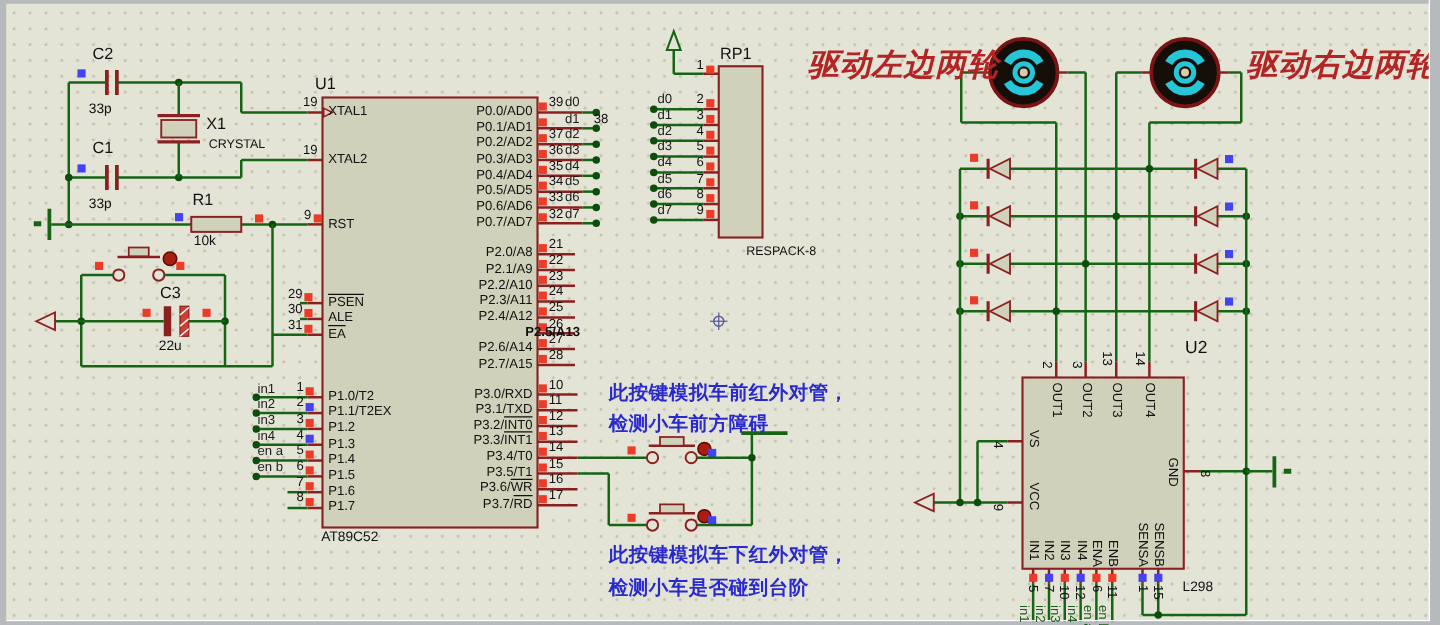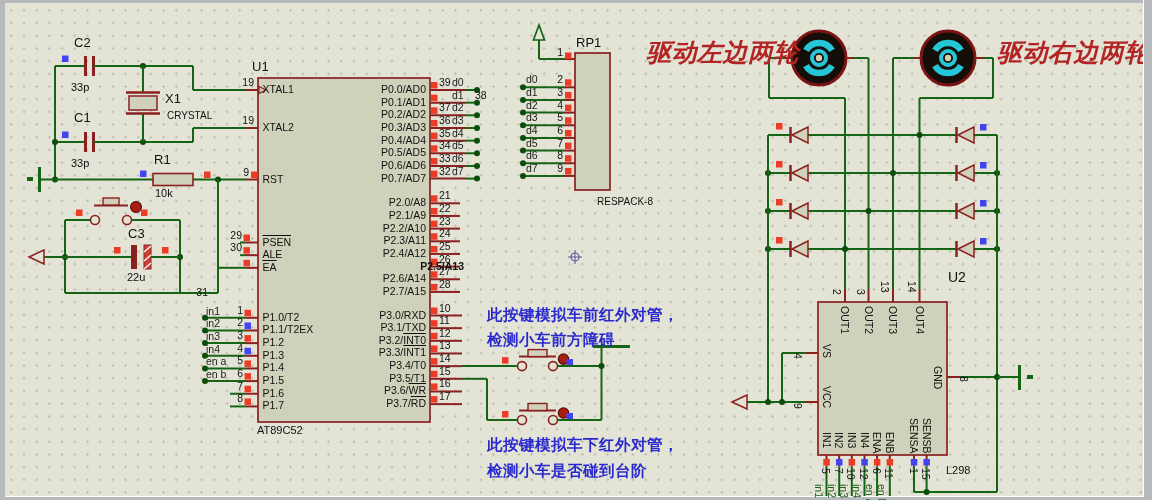--- a/index.html
+++ b/index.html
@@ -493,21 +493,21 @@
     <div class="lbl " style="right: 898px; top: 76px;">19</div>
     <div class="lbl " style="left: 262.5px; top: 83px;">XTAL1</div>
     <div class="lbl " style="right: 898px; top: 114px;">19</div>
     <div class="lbl " style="left: 262.5px; top: 121px;">XTAL2</div>
     <div class="lbl " style="right: 903px; top: 166px;">9</div>
     <div class="lbl " style="left: 262.5px; top: 172.5px;">RST</div>
     <div class="lbl " style="right: 910px; top: 228.5px;">29</div>
     <div class="lbl " style="left: 262.5px; top: 235.5px;"><span class="ov">PSEN</span></div>
     <div class="lbl " style="right: 910px; top: 241.16px;">30</div>
     <div class="lbl " style="left: 262.5px; top: 248.16px;">ALE</div>
-    <div class="lbl " style="right: 944px; top: 253.82px; margin-top: 32px;">31</div>
+    <div class="lbl " style="right: 910px; top: 253.82px;">31</div>
     <div class="lbl " style="left: 262.5px; top: 260.82px;"><span class="ov">EA</span></div>
     <div class="lbl " style="right: 589px; top: 46px;">1</div>
     <div class="lbl " style="right: 589px; top: 73.3px;">2</div>
     <div class="lbl net" style="left: 526px; top: 73.3px;">d0</div>
     <div class="lbl " style="right: 589px; top: 85.96px;">3</div>
     <div class="lbl net" style="left: 526px; top: 85.96px;">d1</div>
     <div class="lbl " style="right: 589px; top: 98.62px;">4</div>
     <div class="lbl net" style="left: 526px; top: 98.62px;">d2</div>
     <div class="lbl " style="right: 589px; top: 111.28px;">5</div>
     <div class="lbl net" style="left: 526px; top: 111.28px;">d3</div>

